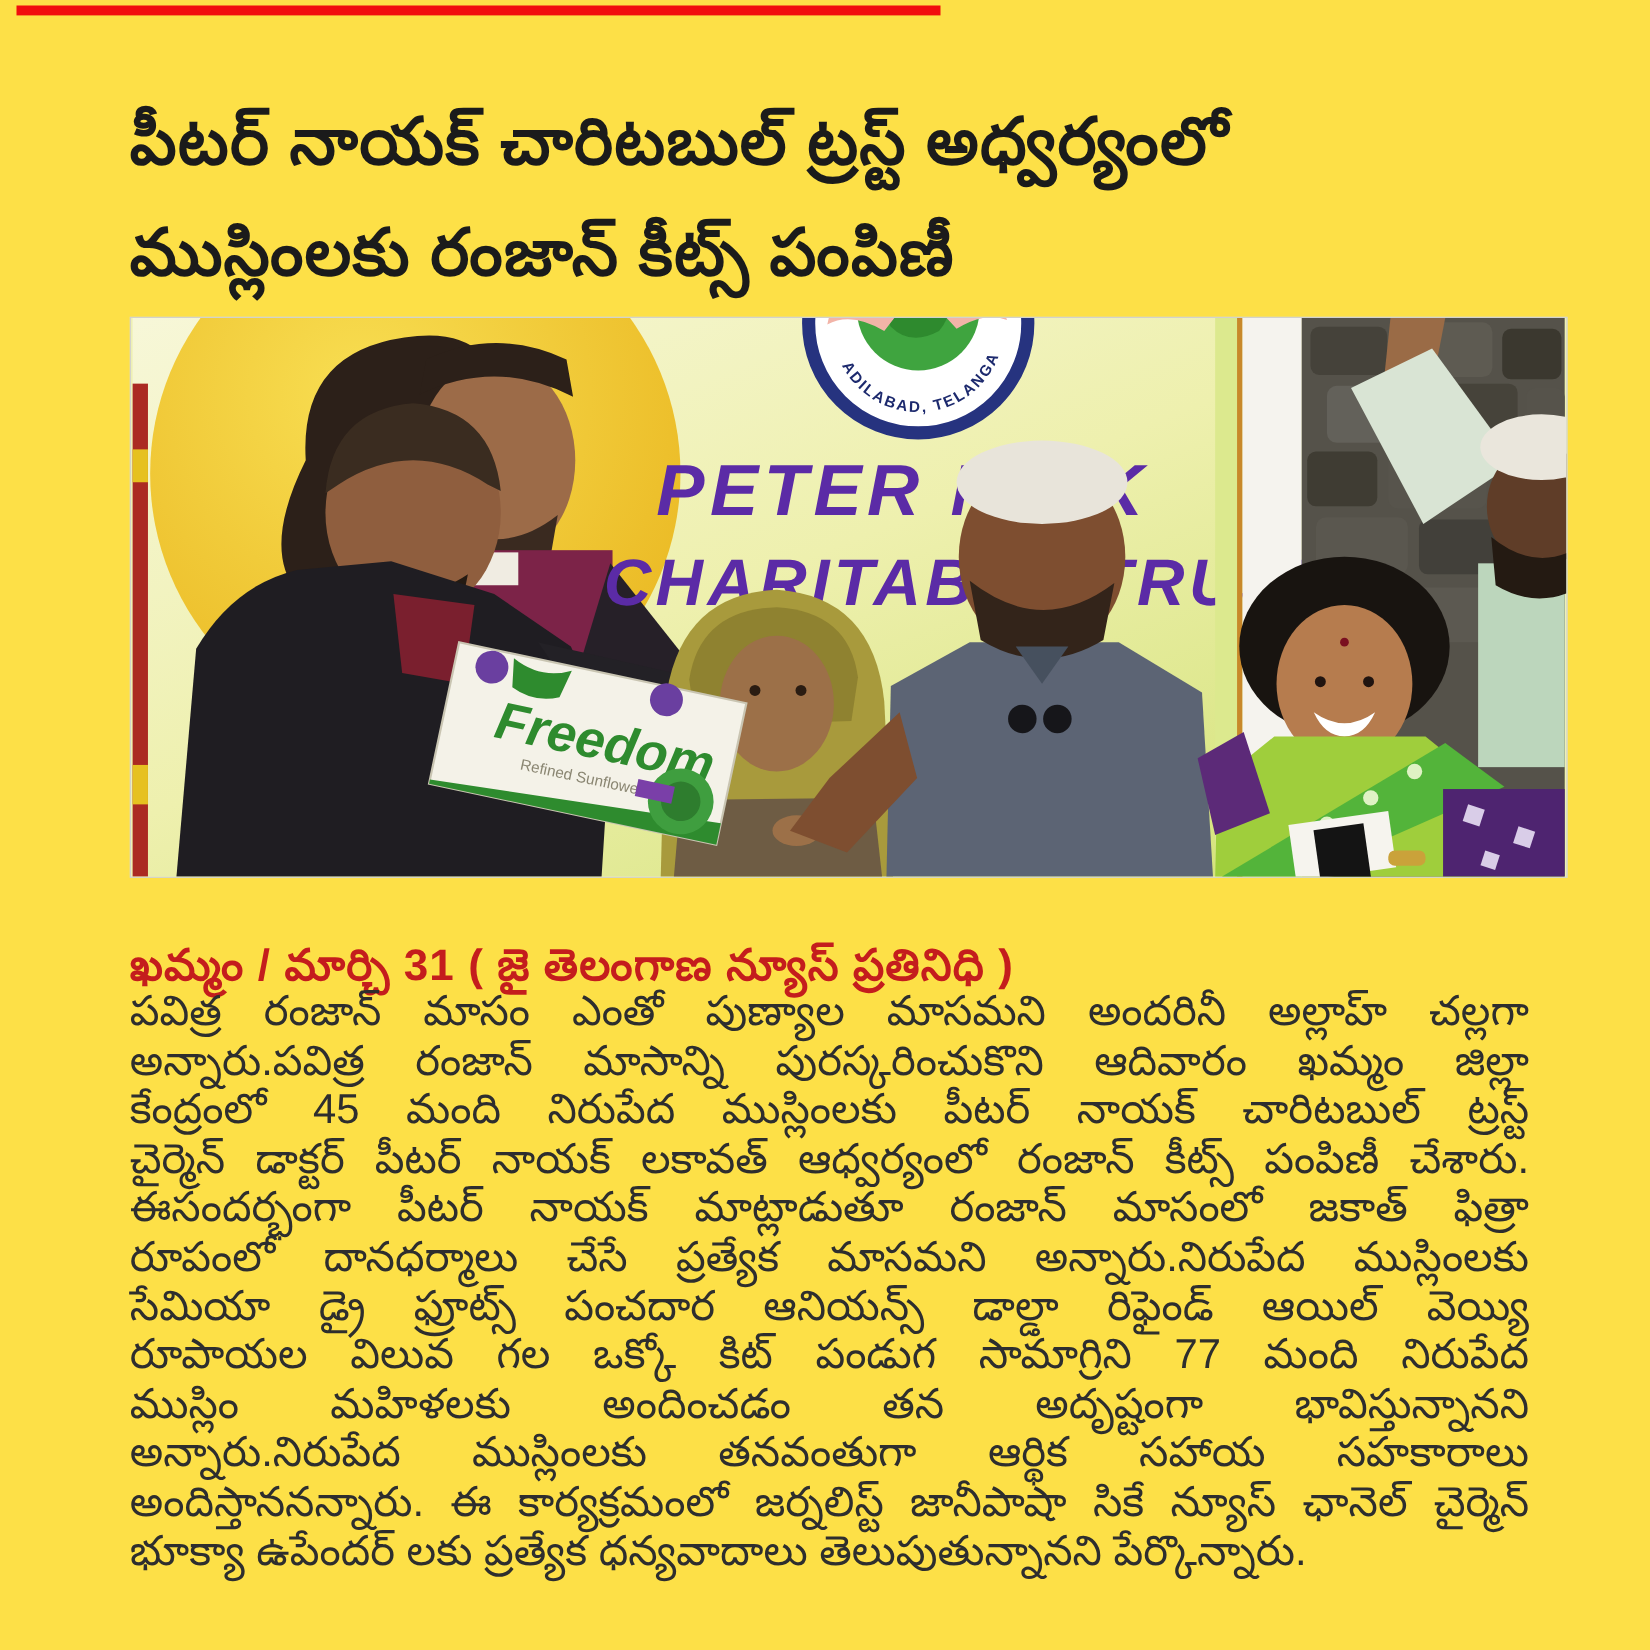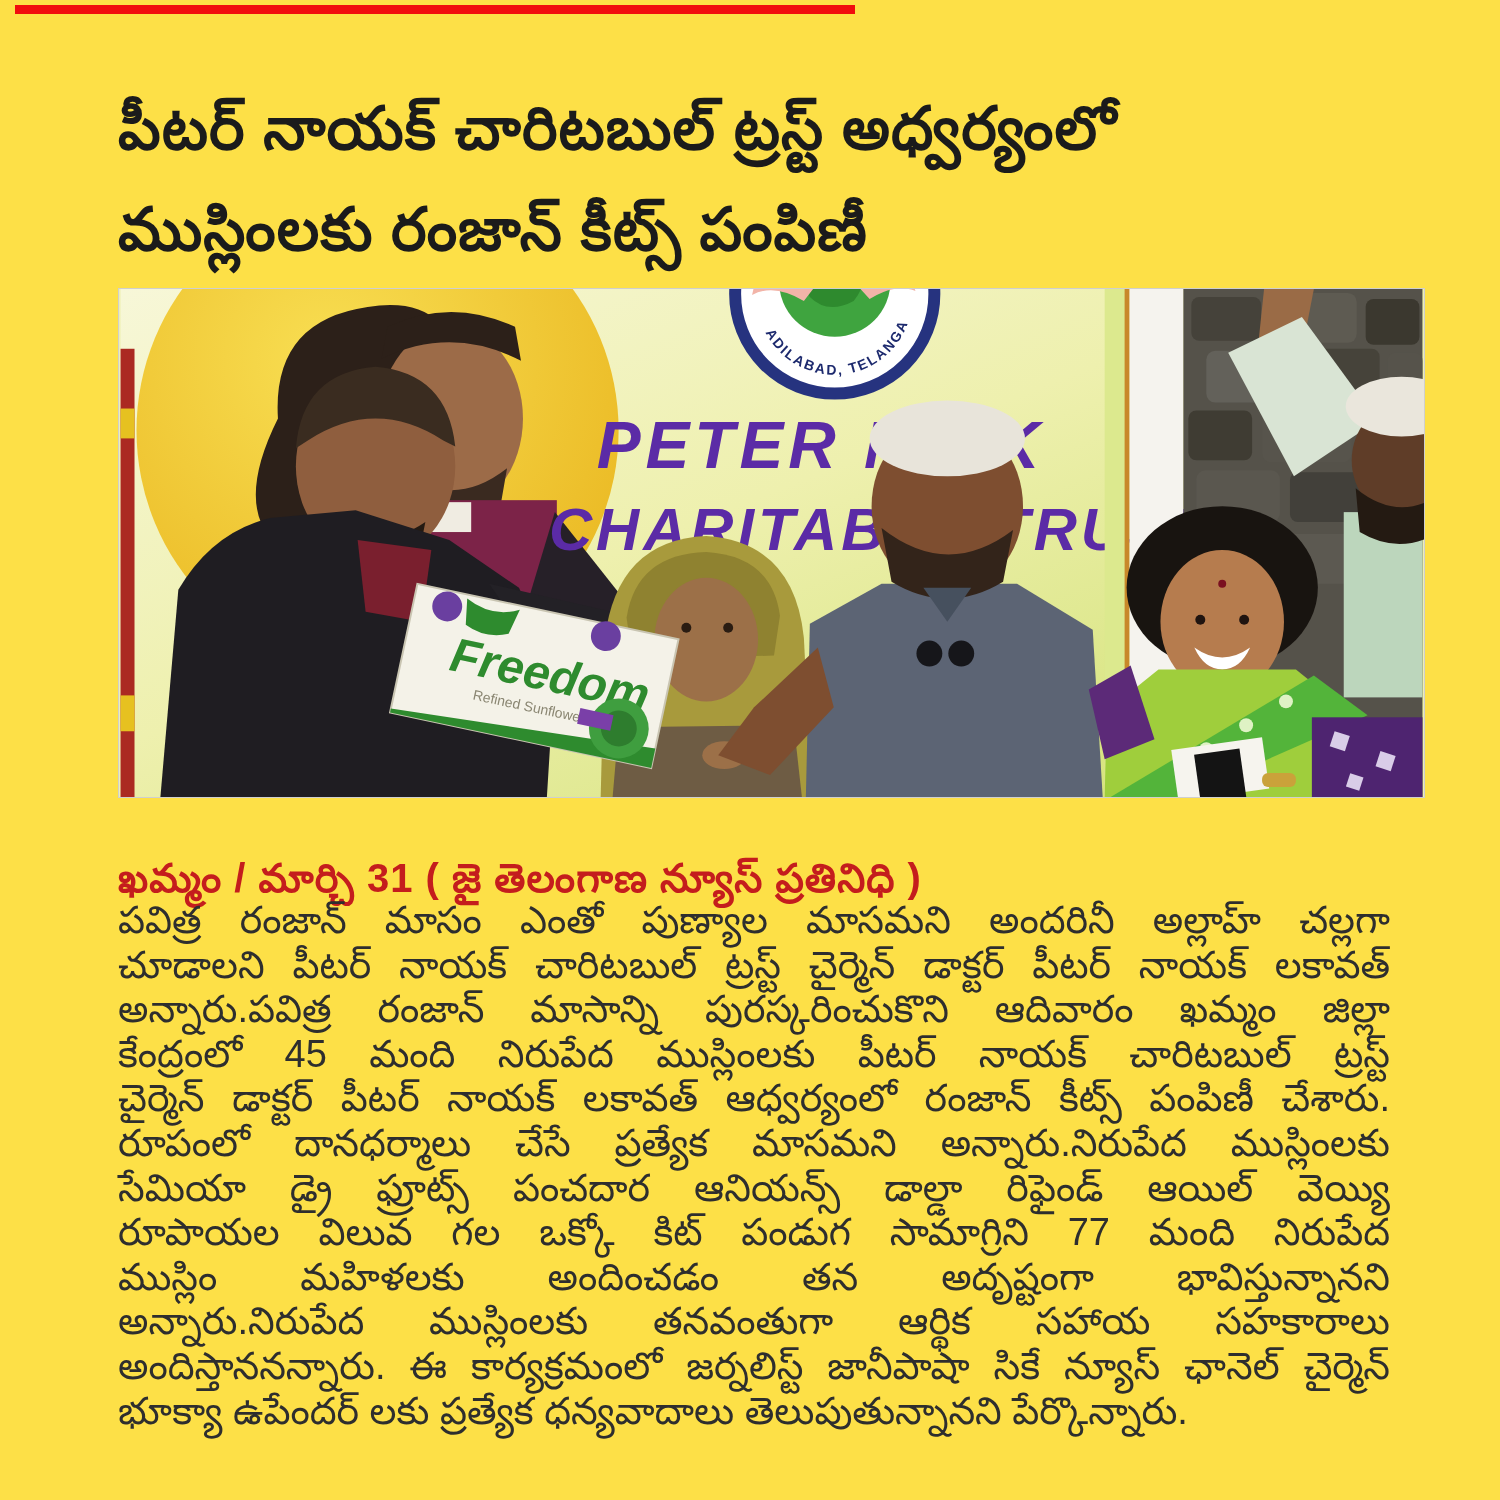--- a/index.html
+++ b/index.html
@@ -199,24 +199,24 @@
         </g>
         <rect x="1146" y="486" width="34" height="14" rx="6" fill="#caa23a"></rect>
       </g>
     </svg>
   </div>
 
   <div id="dateline">ఖమ్మం / మార్చి 31 ( జై తెలంగాణ న్యూస్ ప్రతినిధి )</div>
 
   <div id="article-body">
       <div class="body-line">పవిత్ర రంజాన్ మాసం ఎంతో పుణ్యాల మాసమని అందరినీ అల్లాహ్ చల్లగా</div>
-      <div class="body-line">చూడాలని పీటర్ నాయక్ చారిటబుల్ ట్రస్ట్ చైర్మెన్ డాక్టర్ పీటర్ నాయక్ లకావత్</div>
       <div class="body-line">అన్నారు.పవిత్ర రంజాన్ మాసాన్ని పురస్కరించుకొని ఆదివారం ఖమ్మం జిల్లా</div>
       <div class="body-line">కేంద్రంలో  45 మంది నిరుపేద ముస్లింలకు పీటర్ నాయక్ చారిటబుల్ ట్రస్ట్</div>
       <div class="body-line">చైర్మెన్ డాక్టర్ పీటర్ నాయక్ లకావత్ ఆధ్వర్యంలో రంజాన్ కీట్స్ పంపిణీ చేశారు.</div>
+      <div class="body-line">ఈసందర్భంగా పీటర్ నాయక్ మాట్లాడుతూ రంజాన్ మాసంలో జకాత్ ఫిత్రా</div>
       <div class="body-line">రూపంలో  దానధర్మాలు చేసే ప్రత్యేక మాసమని అన్నారు.నిరుపేద ముస్లింలకు</div>
       <div class="body-line">సేమియా డ్రై ఫ్రూట్స్ పంచదార ఆనియన్స్ డాల్డా రిఫైండ్ ఆయిల్ వెయ్యి</div>
       <div class="body-line">రూపాయల విలువ గల ఒక్కో కిట్ పండుగ సామాగ్రిని 77 మంది నిరుపేద</div>
       <div class="body-line">ముస్లిం మహిళలకు అందించడం తన అదృష్టంగా భావిస్తున్నానని</div>
       <div class="body-line">అన్నారు.నిరుపేద ముస్లింలకు తనవంతుగా ఆర్థిక సహాయ సహకారాలు</div>
       <div class="body-line">అందిస్తాననన్నారు. ఈ కార్యక్రమంలో జర్నలిస్ట్ జానీపాషా సికే న్యూస్ ఛానెల్ చైర్మెన్</div>
       <div class="body-line">భూక్యా ఉపేందర్ లకు ప్రత్యేక ధన్యవాదాలు తెలుపుతున్నానని పేర్కొన్నారు.</div>
     </div>
 
 </div>

